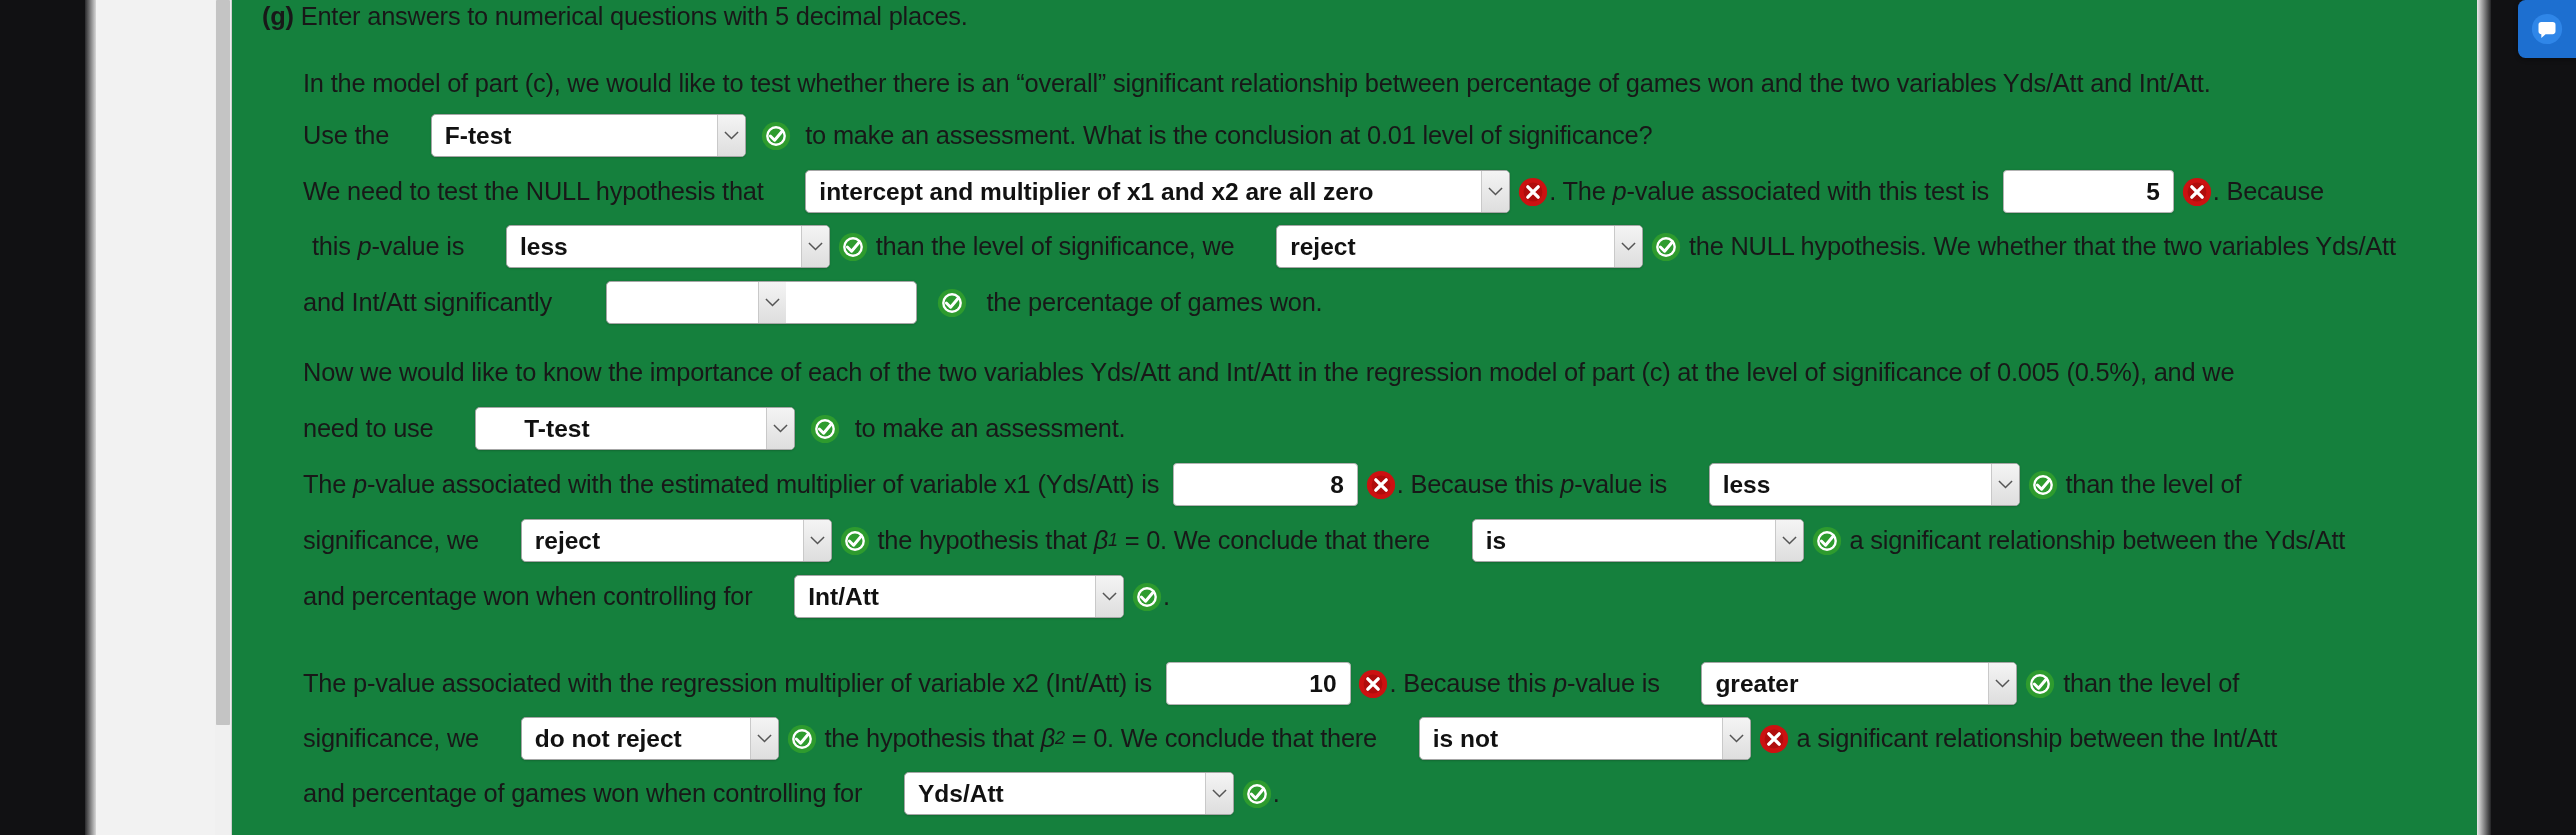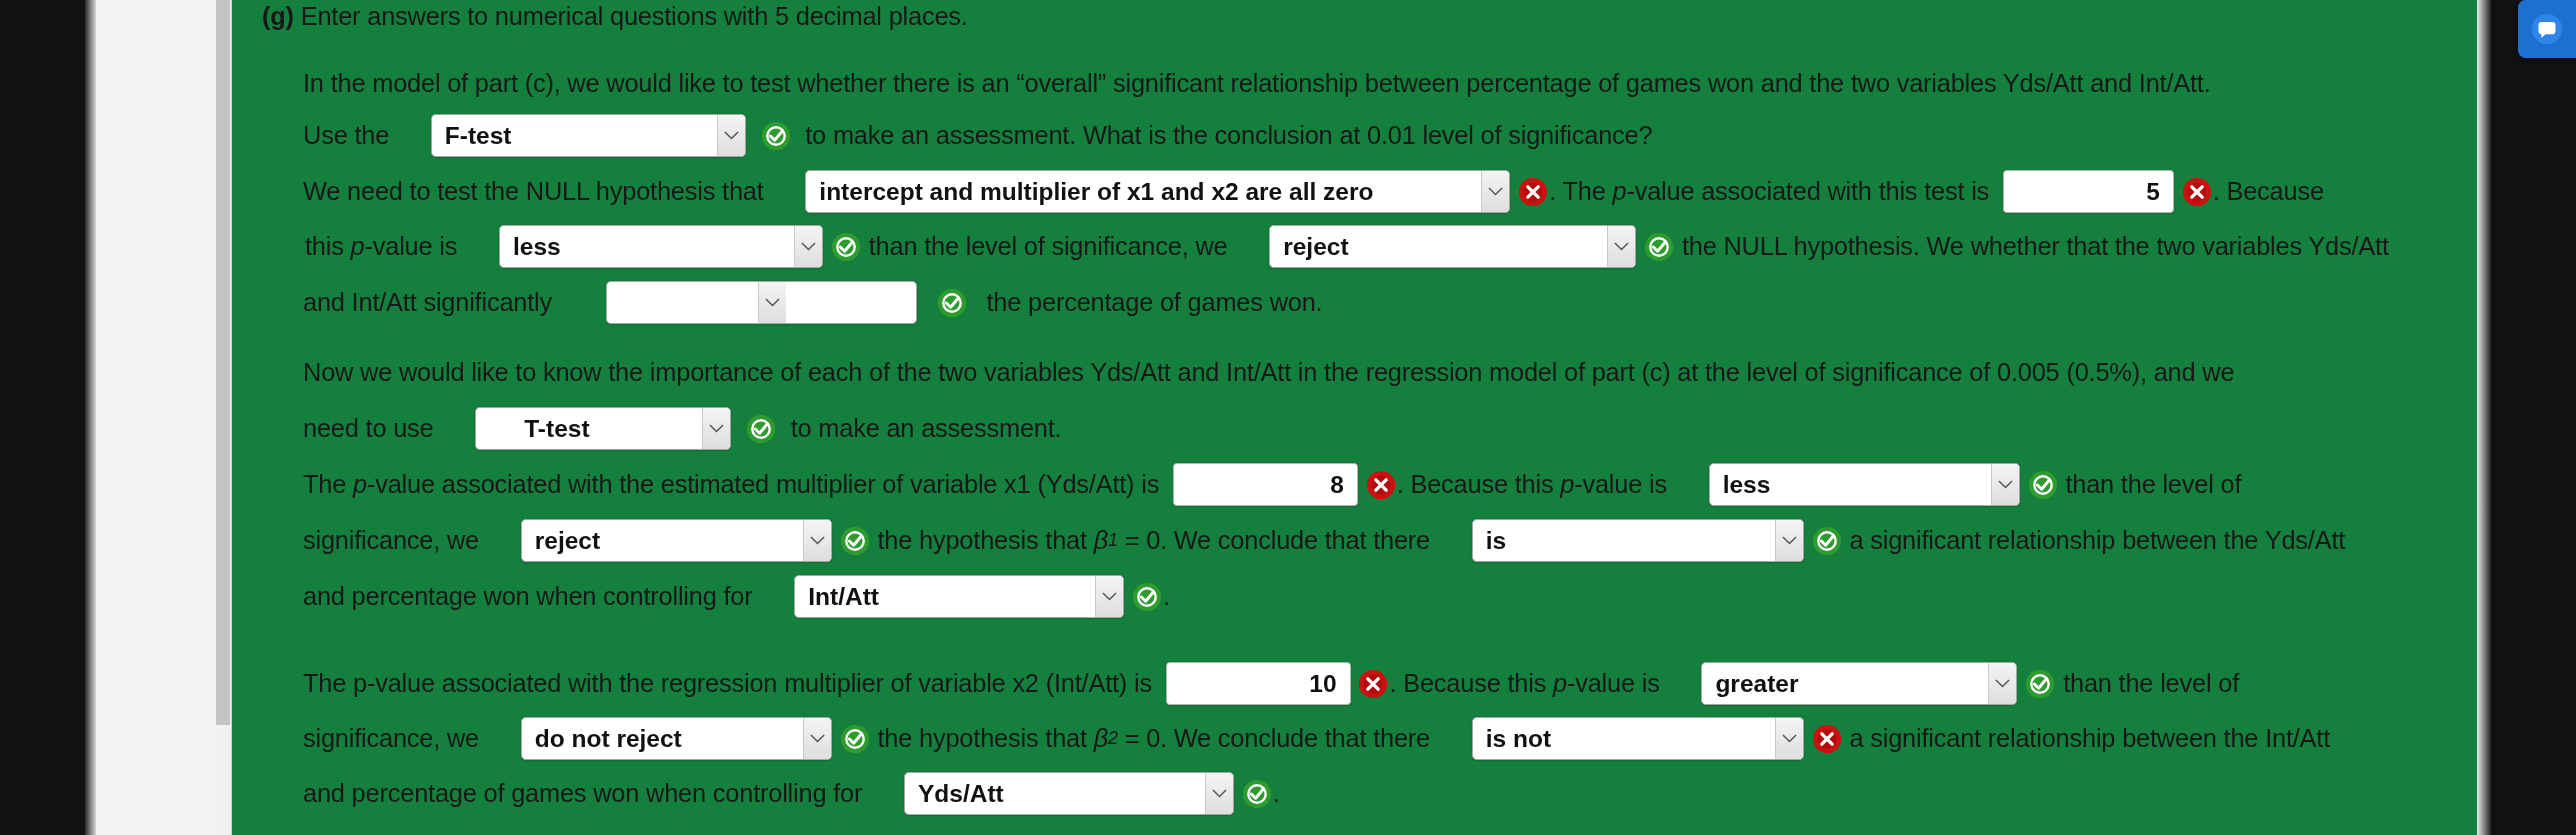--- a/index.html
+++ b/index.html
@@ -268,21 +268,21 @@
         <span class="ico">
           <svg width="32" height="32" viewBox="0 0 34 34">
               <circle cx="17" cy="17" r="15" fill="#cc1111"></circle>
               <circle cx="17" cy="17" r="10" fill="#b00c0c"></circle>
               <path d="M11.5 11.5 L22.5 22.5 M22.5 11.5 L11.5 22.5" stroke="#ffffff" stroke-width="3.6" stroke-linecap="round"></path>
             </svg>
         </span>
         <span class="txt">. Because</span>
       </div>
 
-      <div class="row" style="left:73px; top:225px;">
+      <div class="row" style="left:80px; top:225px;">
         <span class="txt">this</span>
         <span class="txt sp">&nbsp;</span>
         <span class="txt ital">p</span>
           <span class="txt">-value is</span>
         <span class="txt sp">&nbsp;&nbsp;</span>
         <span class="sel" style="width:324px;">
           <span class="sel-val">less</span>
           <span class="sel-arrow">
             <svg width="15" height="9.4" viewBox="0 0 16 10">
                 <path d="M1 1 L8 8 L15 1" fill="none" stroke="#555" stroke-width="1.6"></path>
@@ -346,21 +346,21 @@
         <span class="txt">the percentage of games won.</span>
       </div>
 
       <div class="row" style="left:71px; top:358px;">
         <span class="txt">Now we would like to know the importance of each of the two variables Yds/Att and Int/Att in the regression model of part (c) at the level of significance of 0.005 (0.5%), and we</span>
       </div>
 
       <div class="row" style="left:71px; top:407px;">
         <span class="txt">need to use</span>
         <span class="txt sp">&nbsp;&nbsp;</span>
-        <span class="sel" style="width:256px;padding-left:48px;">
+        <span class="sel" style="width:320px;padding-left:48px;">
           <span class="sel-val">T-test</span>
           <span class="sel-arrow">
             <svg width="15" height="9.4" viewBox="0 0 16 10">
                 <path d="M1 1 L8 8 L15 1" fill="none" stroke="#555" stroke-width="1.6"></path>
               </svg>
           </span>
         </span>
         <span class="txt sp">&nbsp;&nbsp;</span>
         <span class="ico">
           <svg width="32" height="32" viewBox="0 0 34 34">
@@ -521,21 +521,21 @@
               <path d="M11 17 L15.5 21.5 L24 11.5" fill="none" stroke="#ffffff" stroke-width="3.2" stroke-linecap="round" stroke-linejoin="round"></path>
             </svg>
         </span>
         <span class="txt sp">&nbsp;</span>
         <span class="txt">than the level of</span>
       </div>
 
       <div class="row" style="left:71px; top:717px;">
         <span class="txt">significance, we</span>
         <span class="txt sp">&nbsp;&nbsp;</span>
-        <span class="sel" style="width:311px;">
+        <span class="sel" style="width:258px;">
           <span class="sel-val">do not reject</span>
           <span class="sel-arrow">
             <svg width="15" height="9.4" viewBox="0 0 16 10">
                 <path d="M1 1 L8 8 L15 1" fill="none" stroke="#555" stroke-width="1.6"></path>
               </svg>
           </span>
         </span>
         <span class="txt sp">&nbsp;</span>
         <span class="ico">
           <svg width="32" height="32" viewBox="0 0 34 34">

